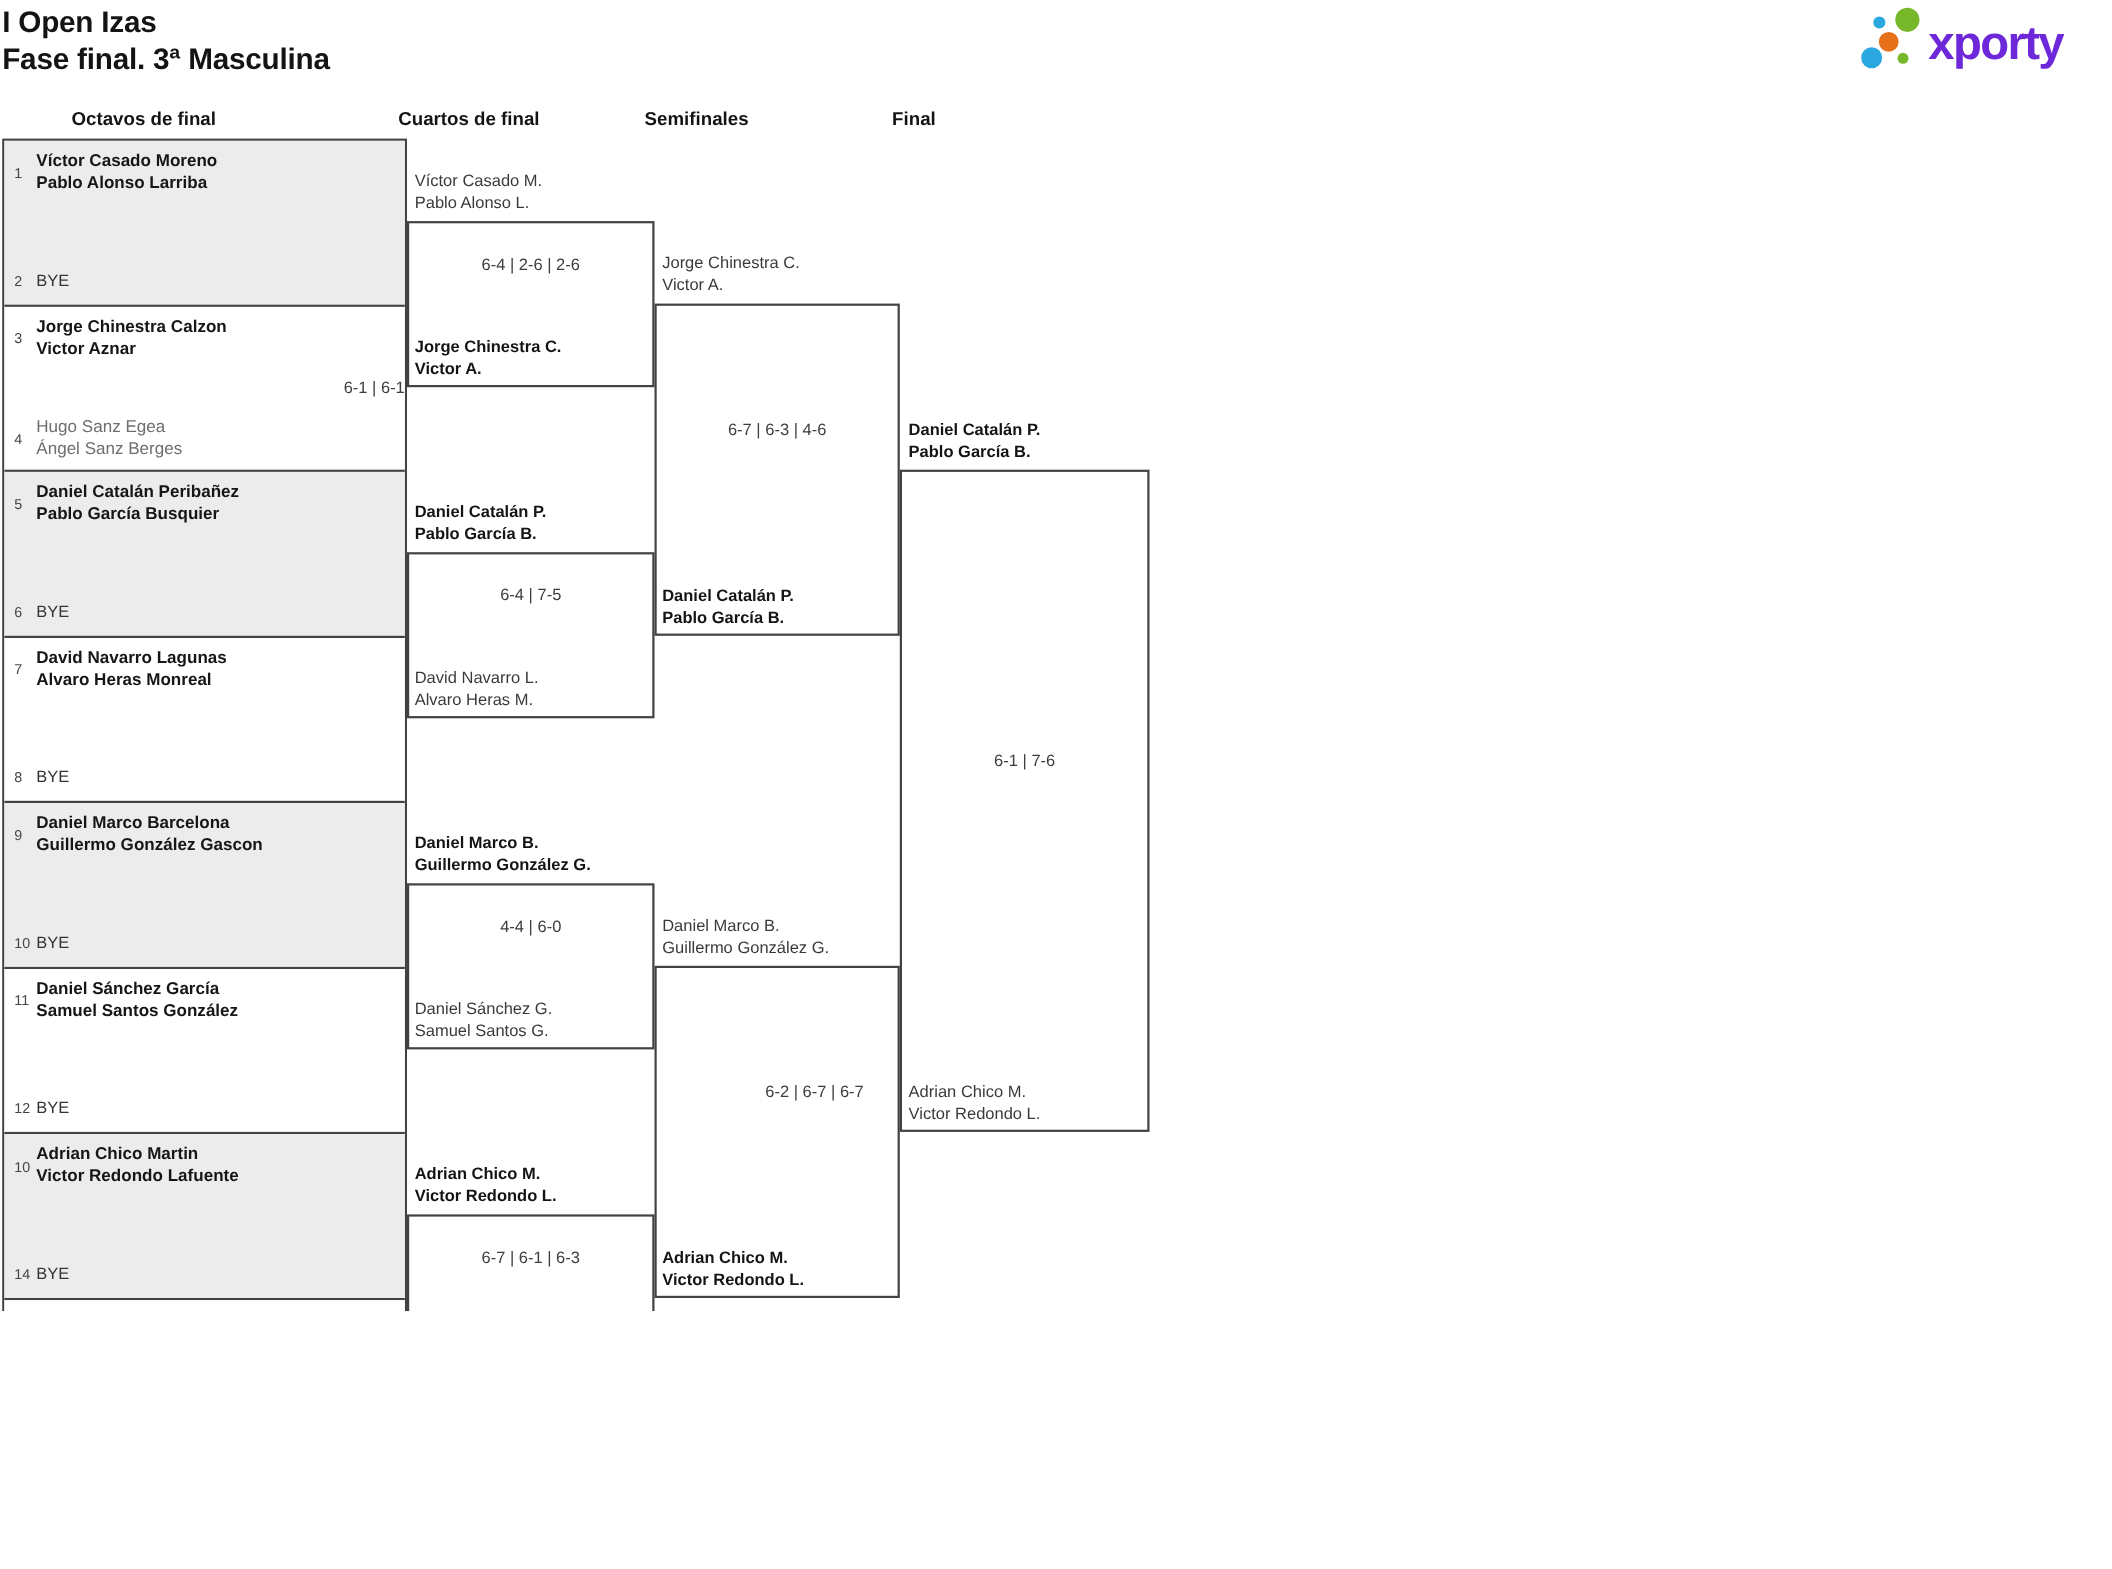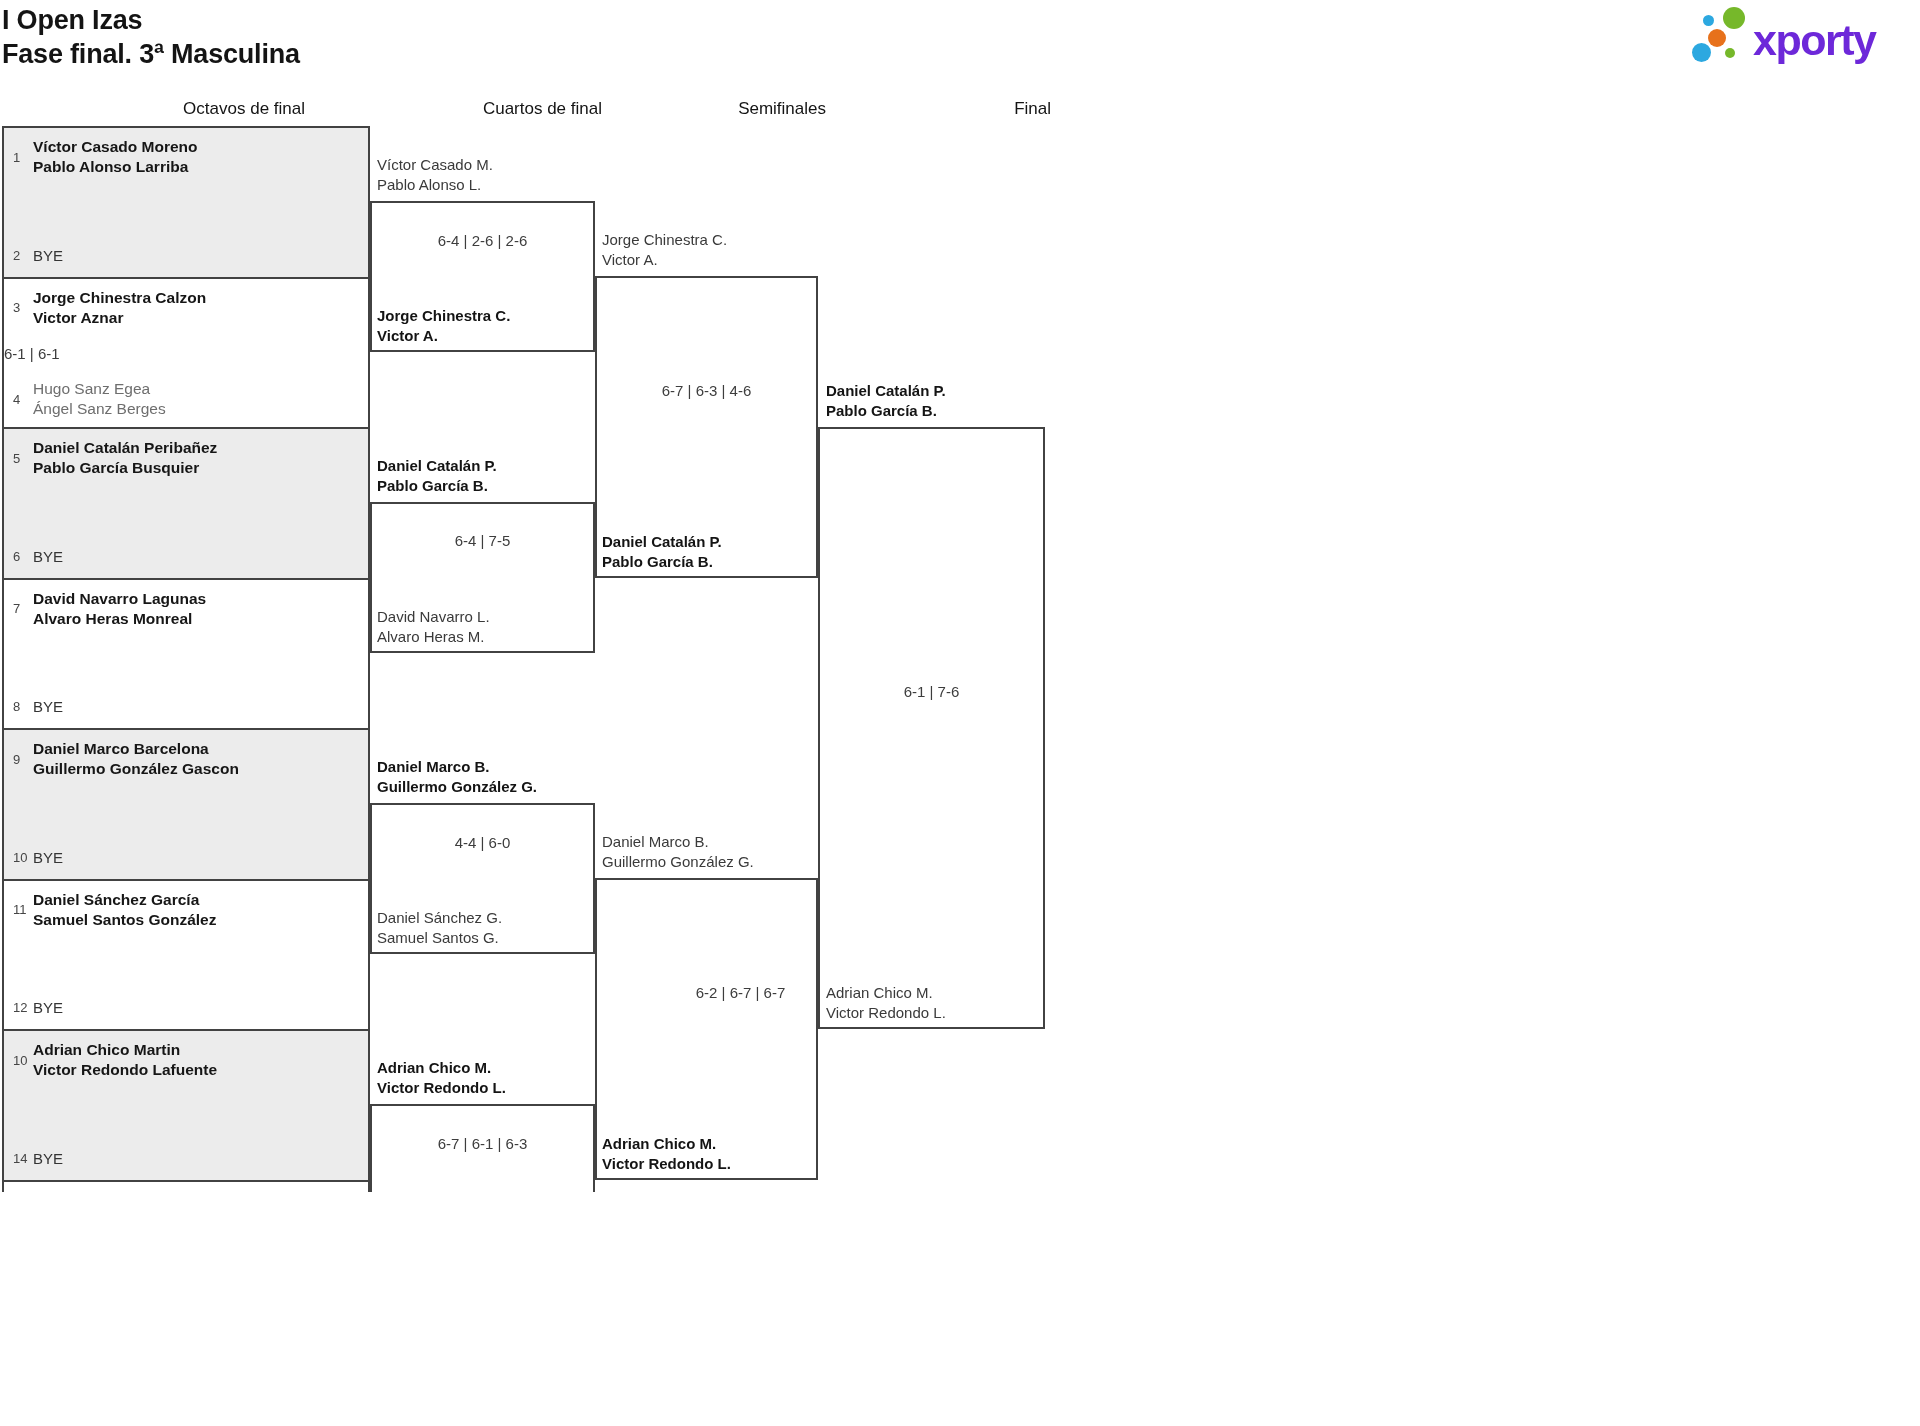--- a/index.html
+++ b/index.html
@@ -2,22 +2,22 @@
 <html><head>
 <meta charset="utf-8">
 <style>
   html,body{margin:0;padding:0;background:#fff;}
   .page{position:relative;width:1920px;height:1192px;background:#ffffff;overflow:hidden;
         font-family:"Liberation Sans",sans-serif;color:#1a1a1a;}
 
   
   .title{position:absolute;left:2px;top:3px;font-size:27px;line-height:34px;
          font-weight:700;color:#141414;letter-spacing:-0.2px;}
-  .col-h{position:absolute;top:99px;width:240px;text-align:right;
-         font-size:17px;font-weight:400;color:#141414;}
+  .col-h{position:absolute;top:99px;width:240px;text-align:left;
+         font-size:17px;font-weight:700;color:#141414;}
 
   
   .logo{position:absolute;left:1677px;top:6px;width:220px;height:62px;}
   .dot{position:absolute;border-radius:50%;}
   .logo-word{position:absolute;left:76px;top:10px;font-size:43px;font-weight:800;
              color:#6d28d9;letter-spacing:-1.5px;}
 
   
   .r16col{position:absolute;left:2px;top:126px;width:368px;height:1208px;
           border:2px solid #424242;box-sizing:border-box;}
@@ -28,21 +28,21 @@
   .slot{position:absolute;left:9px;right:6px;display:flex;align-items:center;}
   .slot-top{top:9px;}
   .slot-bot2{bottom:8px;}
   .slot-bye{bottom:13px;}
   .seed{width:20px;flex:none;font-size:13px;color:#454545;}
   .names{font-size:15.5px;line-height:20px;color:#1c1c1c;}
   .names.bold{font-weight:700;color:#161616;}
   .names.muted{color:#6e6e6e;font-weight:400;}
   .bye-label{font-size:15px;color:#343434;}
   .box-score{position:absolute;left:0;right:0;top:50%;transform:translateY(-50%);
-             text-align:left;font-size:15px;color:#3d3d3d;}
+             text-align:right;font-size:15px;color:#3d3d3d;}
 
   
   .m-rect{position:absolute;border:2px solid #424242;box-sizing:border-box;}
   .m-label{position:absolute;font-size:15px;line-height:20px;color:#3a3a3a;white-space:nowrap;}
   .m-label.bold{font-weight:700;color:#141414;}
   .m-score{position:absolute;text-align:center;font-size:15px;color:#3d3d3d;}
 </style>
 </head>
 <body>
 

